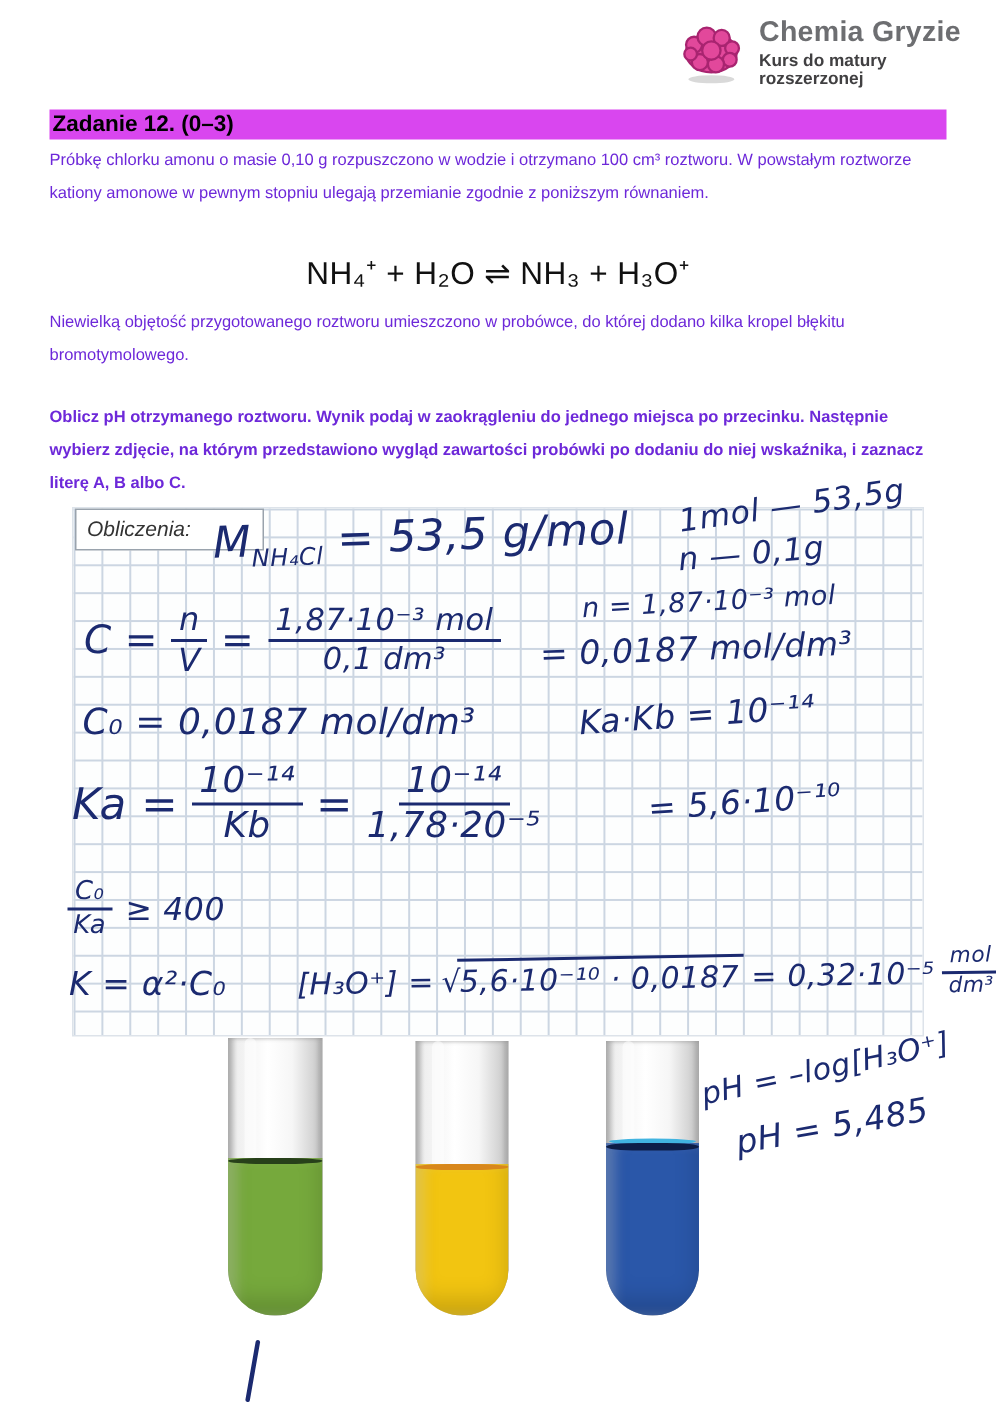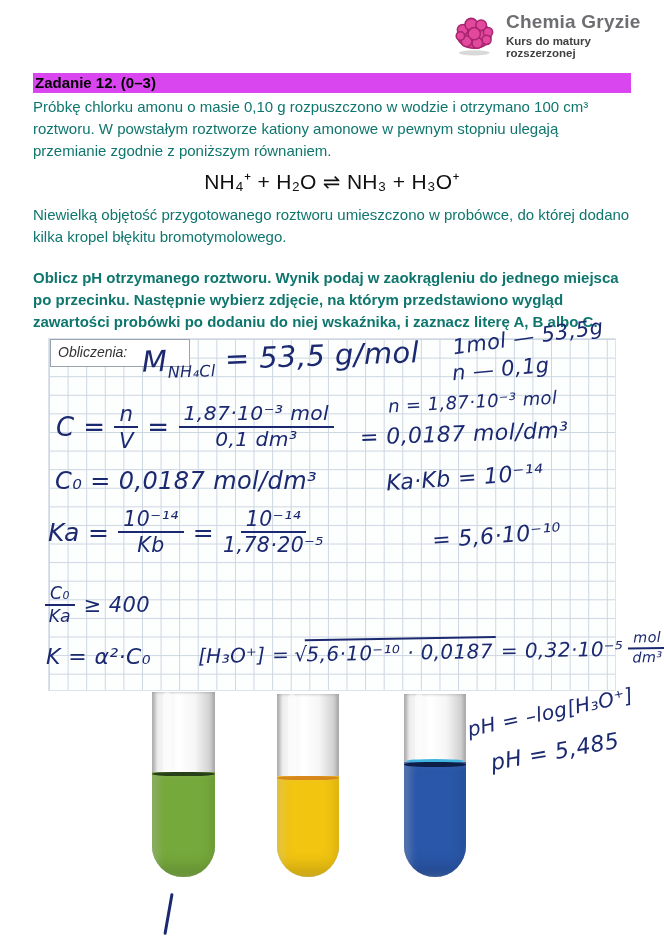--- a/index.html
+++ b/index.html
@@ -9,31 +9,31 @@
   
   .brand{position:absolute;left:452px;top:10px;width:200px;height:52px;display:flex;align-items:center;gap:8px;}
   .brand-icon{width:46px;height:44px;flex:0 0 auto;}
   .brand-text{display:flex;flex-direction:column;line-height:1.1;}
   .brand-name{font-size:19px;font-weight:bold;color:#6d6e71;letter-spacing:.2px;}
   .brand-tagline{font-size:11.5px;font-weight:bold;color:#414042;margin-top:2px;}
 
   
   .task-header{position:absolute;left:33px;top:73px;width:598px;height:20px;
                background:#d5c2e5;font-size:15px;font-weight:bold;line-height:20px;padding-left:2px;box-sizing:border-box;color:#000;}
-  .para{position:absolute;left:33px;width:599px;font-size:15px;line-height:22px;color:#0f766e;}
+  .para{position:absolute;left:33px;width:599px;font-size:11px;line-height:22px;color:#6d28d9;}
   .para-1{top:96px;}
   .para-2{top:204px;}
   .para-bold{top:267px;font-weight:bold;}
   .equation{position:absolute;left:33px;top:167px;width:598px;text-align:center;font-size:21px;color:#111;letter-spacing:.3px;}
 
   
   .gridpaper{position:absolute;left:48px;top:338px;width:568px;height:353px;background-color:#fdfefe;
     background-image:linear-gradient(#ccd6e2 1px,transparent 1px),linear-gradient(90deg,#ccd6e2 1px,transparent 1px);
     background-size:18.6px 18.6px;border:1px solid #dde3ea;box-sizing:border-box;}
-  .calc-label-box{position:absolute;left:50px;top:339px;width:140px;height:28px;background:#fff;
+  .calc-label-box{position:absolute;left:50px;top:339px;width:126px;height:28px;background:#fff;
     border:1.5px solid #9aa3ad;box-sizing:border-box;font-style:italic;font-size:14px;color:#333;
     line-height:25px;padding-left:7px;}
 
   
   .hw{position:absolute;font-family:"DejaVu Sans",sans-serif;font-style:italic;font-weight:500;
       color:#1b2a70;white-space:nowrap;letter-spacing:.4px;}
   .hw-row{display:inline-flex;align-items:center;gap:9px;}
   .frac{display:inline-flex;flex-direction:column;align-items:center;line-height:1.08;font-size:.82em;vertical-align:middle;}
   .frac .num{border-bottom:2.2px solid #1b2a70;padding:0 5px 1px 5px;}
   .frac .den{padding-top:1px;}
@@ -109,21 +109,21 @@
           <span class="num">1,87·10⁻³ mol</span>
           <span class="den">0,1  dm³</span>
         </span>
     </span>
   </div>
   <div class="hw" style="left:360px;top:421px;font-size:22px;transform:rotate(-2deg);">= 0,0187 mol/dm³</div>
 
   <div class="hw" style="left:55px;top:467px;font-size:24px;">C₀ = 0,0187 mol/dm³</div>
   <div class="hw" style="left:386px;top:465px;font-size:22px;transform:rotate(-4deg);">Ka·Kb = 10⁻¹⁴</div>
 
-  <div class="hw" style="left:48px;top:508px;font-size:25px;">
+  <div class="hw" style="left:48px;top:508px;font-size:29px;">
     <span class="hw-row">
       <span>Ka =</span>
       <span class="frac">
           <span class="num">10⁻¹⁴</span>
           <span class="den">Kb</span>
         </span>
       <span>=</span>
       <span class="frac">
           <span class="num">10⁻¹⁴</span>
           <span class="den">1,78·20⁻⁵</span>

